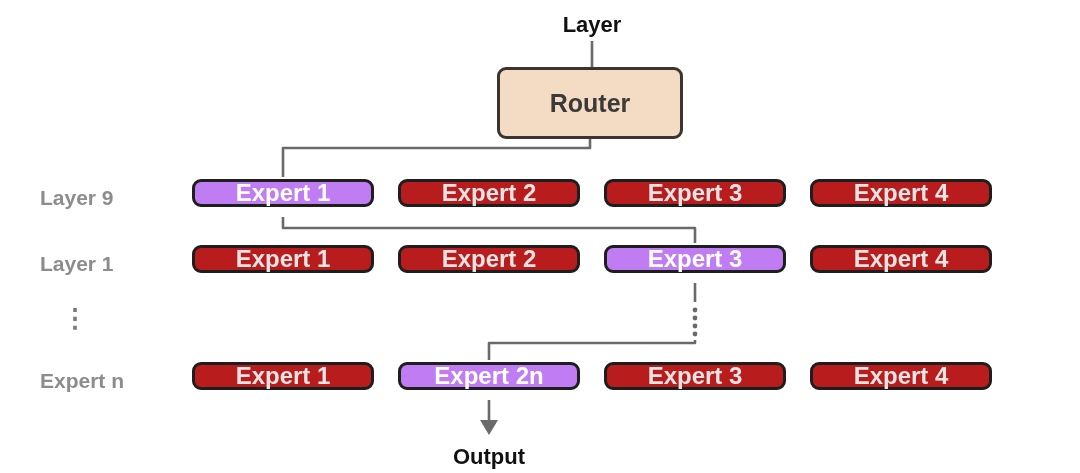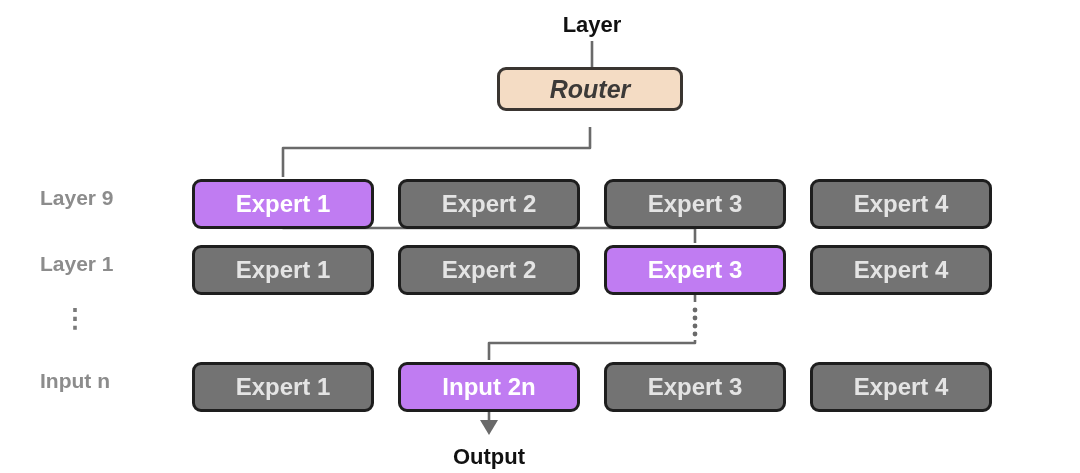--- a/index.html
+++ b/index.html
@@ -12,44 +12,44 @@
   }
   .connectors{position:absolute;left:0;top:0;width:1080px;height:473px;}
   .io-label{
     position:absolute;
     font-size:22px;font-weight:bold;color:#111111;
     transform:translateX(-50%);
     white-space:nowrap;
   }
   .router{
     position:absolute;
-    left:497px;top:67px;width:186px;height:44px;
+    left:497px;top:67px;width:186px;height:72px;
     background:#F4DCC4;
     border:3px solid #3A3531;
     border-radius:9px;
     box-sizing:border-box;
-    display:flex;align-items:center;justify-content:center;font-style:italic;
+    display:flex;align-items:center;justify-content:center;
   }
   .router span{font-size:25px;font-weight:bold;color:#3C3A38;}
   .layer-label{
     position:absolute;left:40px;width:130px;height:38px;
     display:flex;align-items:center;
     font-size:21px;font-weight:bold;color:#8C8C8C;
     white-space:nowrap;
   }
   .expert{
-    position:absolute;width:182px;height:50px;
+    position:absolute;width:182px;height:28px;
     border:3px solid #1E1E1E;
     border-radius:9px;
     box-sizing:border-box;
     display:flex;align-items:center;justify-content:center;
     font-size:24px;font-weight:bold;
     white-space:nowrap;
   }
-  .expert.inactive{background:#737373;color:#E4E4E4;}
+  .expert.inactive{background:#b91c1c;color:#E4E4E4;}
   .expert.active{background:#C07CF2;color:#FFFFFF;}
   .v-ellipsis{
     position:absolute;left:60px;top:298px;width:30px;height:40px;
     display:flex;align-items:center;justify-content:center;
     font-size:26px;font-weight:bold;color:#7A7A7A;
     line-height:34px;
   }
 </style>
 </head>
 <body>
@@ -87,23 +87,23 @@
       <div class="layer-label" style="top: 179px;">Layer 9</div>
       <div class="expert active" style="left: 192px; top: 179px;">Expert 1</div>
       <div class="expert inactive" style="left: 398px; top: 179px;">Expert 2</div>
       <div class="expert inactive" style="left: 604px; top: 179px;">Expert 3</div>
       <div class="expert inactive" style="left: 810px; top: 179px;">Expert 4</div>
       <div class="layer-label" style="top: 245px;">Layer 1</div>
       <div class="expert inactive" style="left: 192px; top: 245px;">Expert 1</div>
       <div class="expert inactive" style="left: 398px; top: 245px;">Expert 2</div>
       <div class="expert active" style="left: 604px; top: 245px;">Expert 3</div>
       <div class="expert inactive" style="left: 810px; top: 245px;">Expert 4</div>
-      <div class="layer-label" style="top: 362px;">Input n</div>
+      <div class="layer-label" style="top: 362px;">Expert n</div>
       <div class="expert inactive" style="left: 192px; top: 362px;">Expert 1</div>
-      <div class="expert active" style="left: 398px; top: 362px;">Input 2n</div>
+      <div class="expert active" style="left: 398px; top: 362px;">Expert 2n</div>
       <div class="expert inactive" style="left: 604px; top: 362px;">Expert 3</div>
       <div class="expert inactive" style="left: 810px; top: 362px;">Expert 4</div>
     </div>
 
   <div class="v-ellipsis">⋮</div>
 
   <div class="io-label" style="left:489px;top:444px;text-align:right;">Output</div>
 
 </div>
 

